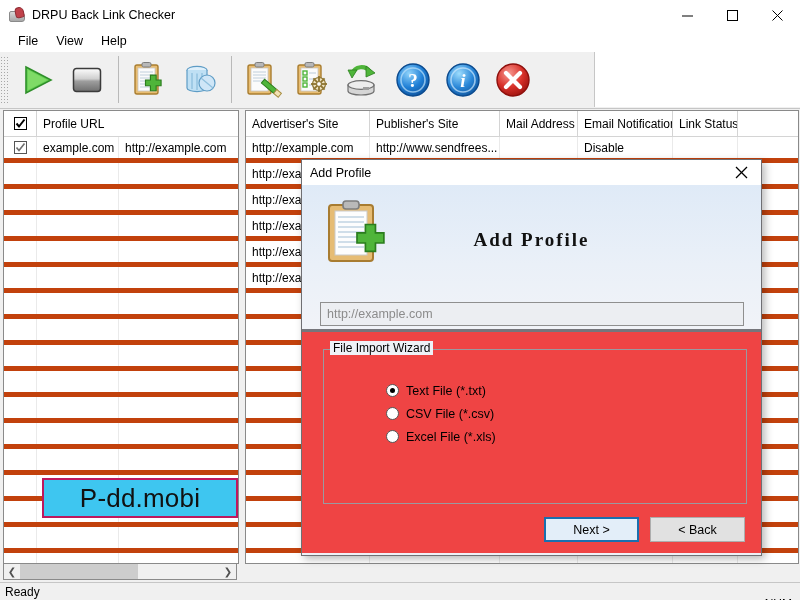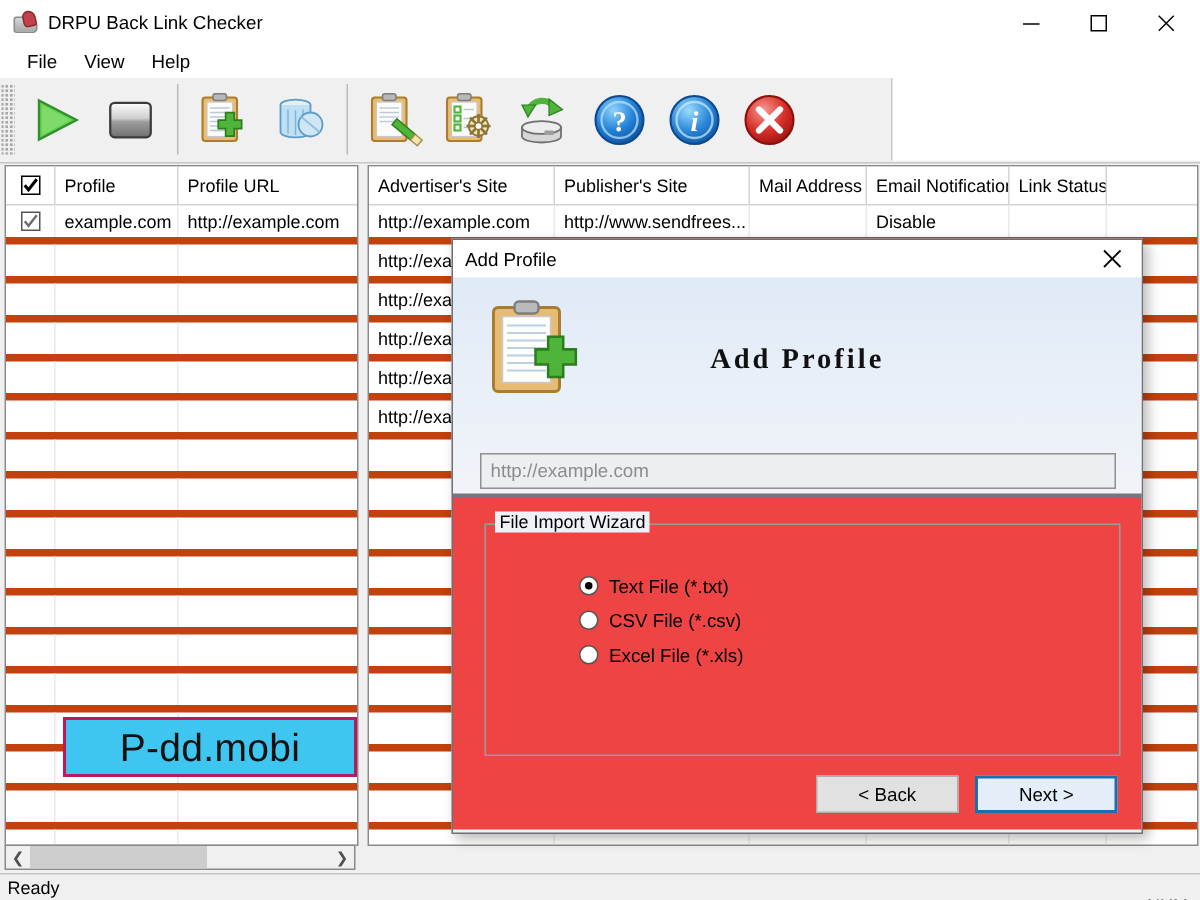--- a/index.html
+++ b/index.html
@@ -305,21 +305,20 @@
 
   <div class="panel panel-left">
     <div class="hdr">
       <div class="hcell chk" style="width:33px">
         <span class="cbox">
           <svg width="11" height="11" viewBox="0 0 11 11">
               <polyline points="1.5,5.5 4,8.5 9.5,1.5" fill="none" stroke="#000" stroke-width="2"></polyline>
             </svg>
         </span>
       </div>
-      <div class="hcell" style="width:82px">Profile</div>
       <div class="hcell" style="width:117px;border-right:none">Profile URL</div>
     </div>
     <div>
       <div class="row">
         <div class="cell chk" style="width:33px">
           <span class="cbox gray">
             <svg width="11" height="11" viewBox="0 0 11 11">
                 <polyline points="1.5,5.5 4,8.5 9.5,1.5" fill="none" stroke="#6e6e6e" stroke-width="1.6"></polyline>
               </svg>
           </span>
@@ -659,19 +658,19 @@
           <span class="radio"></span>
           <span>CSV File (*.csv)</span>
         </div>
         <div class="opt">
           <span class="radio"></span>
           <span>Excel File (*.xls)</span>
         </div>
       </div>
 
       <div class="dlg-buttons">
+        <div class="btn default">Next &gt;</div>
         <div class="btn">&lt; Back</div>
-        <div class="btn default">Next &gt;</div>
       </div>
     </div>
   </div>
 
 </div>
 
 </body></html>

